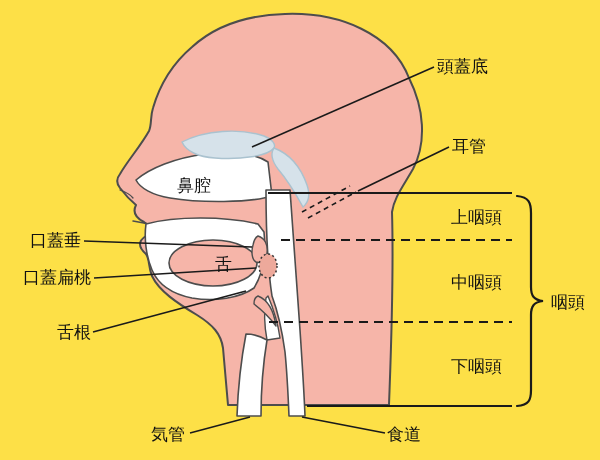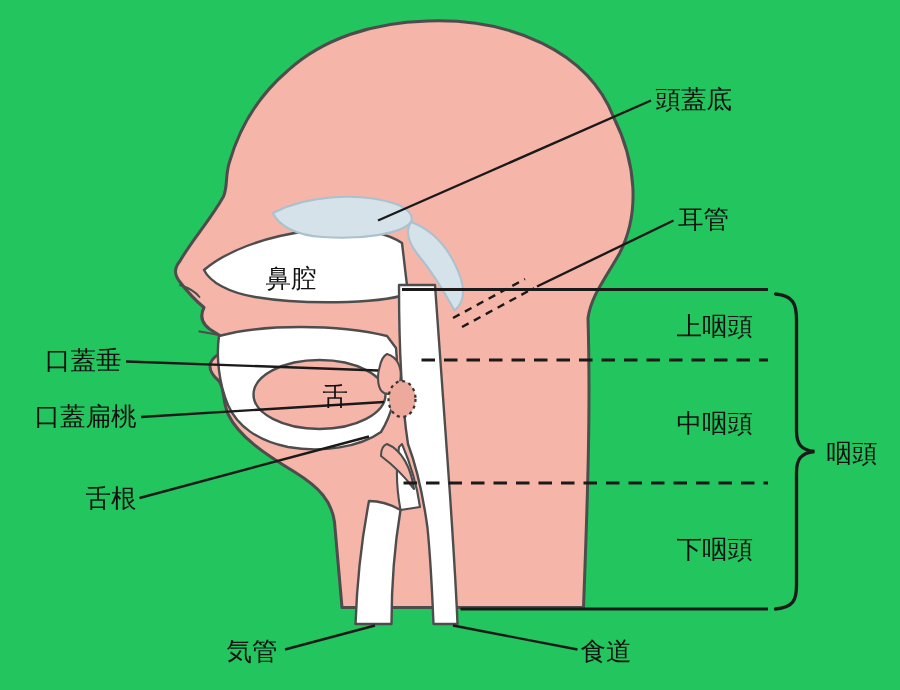--- a/index.html
+++ b/index.html
@@ -1,16 +1,16 @@
 <!DOCTYPE html>
 <html><head>
 <meta charset="utf-8">
 <style>
   html,body{margin:0;padding:0;background:#ffffff;}
-  .canvas{position:relative;width:600px;height:460px;background:#22c55e;overflow:hidden;
+  .canvas{position:relative;width:600px;height:460px;background:#fde047;overflow:hidden;
           font-family:"Liberation Sans", sans-serif;}
   svg{display:block;}
   .lbl{font-family:"Liberation Sans", sans-serif;font-size:17px;fill:#111111;}
 </style>
 </head>
 <body>
 
 <div class="canvas">
 <svg width="600" height="460" viewBox="0 0 600 460">
 

